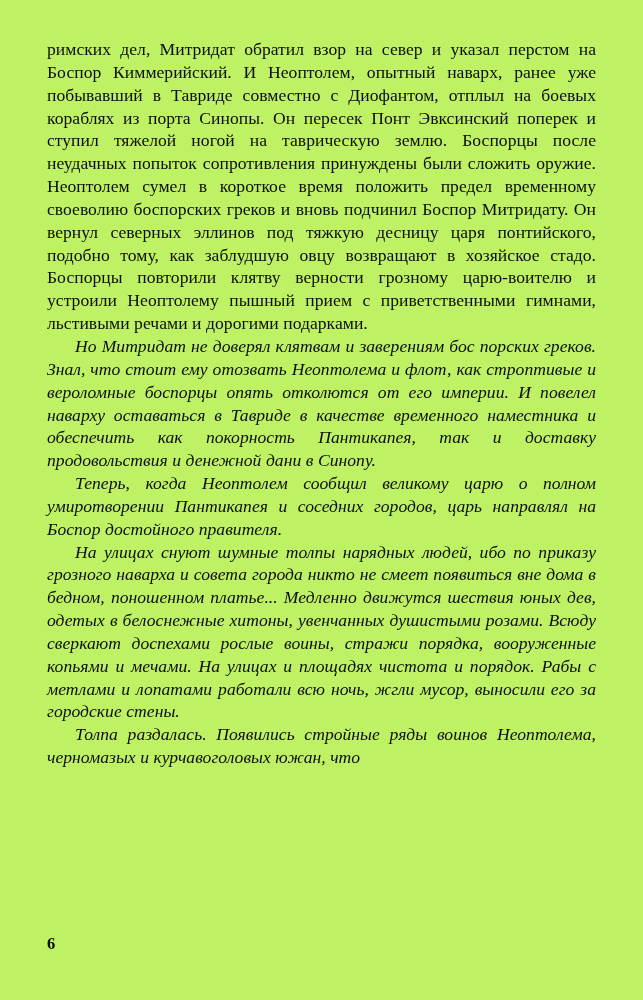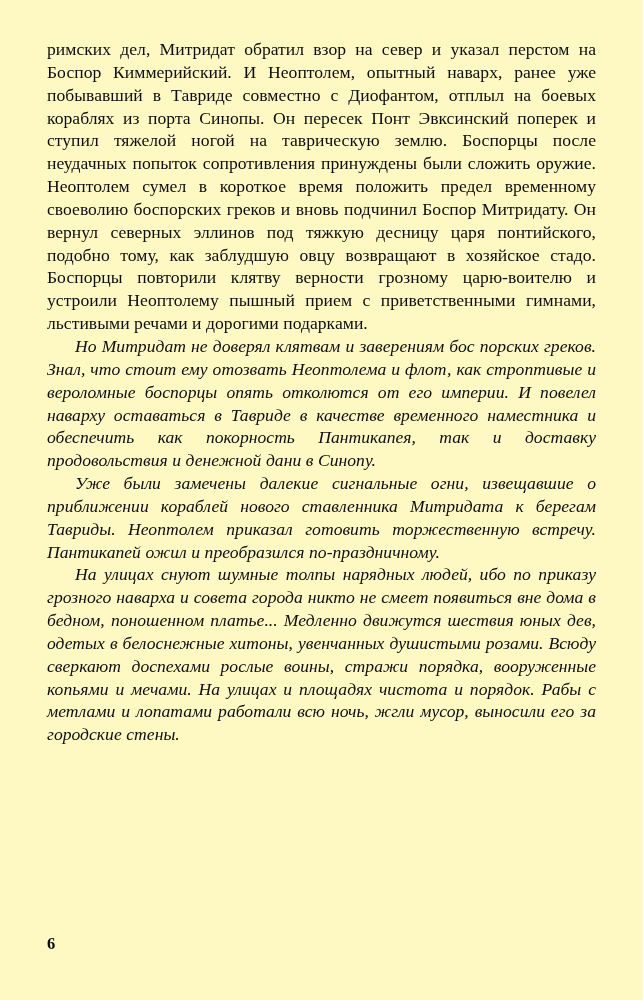--- a/index.html
+++ b/index.html
@@ -16,21 +16,21 @@
     color: #0d0d0d;
     position: relative;
   }
 
   .page {
     position: absolute;
     left: 0;
     top: 0;
     width: 643px;
     height: 1000px;
-    background: #fef9c3;
+    background: #bef264;
   }
 
   .text-block {
     position: absolute;
     left: 47px;
     top: 38px;
     width: 549px;
   }
 
   .para {
@@ -65,19 +65,20 @@
   }
 </style>
 </head>
 <body>
 
 <div class="page">
 
   <div class="text-block">
     <p class="para">римских дел, Митридат обратил взор на север и указал перстом на Боспор Киммерийский. И Неоптолем, опытный наварх, ранее уже побывавший в Тавриде совместно с Диофантом, отплыл на боевых кораблях из порта Синопы. Он пересек Понт Эвксинский поперек и ступил тяжелой ногой на таврическую землю. Боспорцы после неудачных попыток сопротивления принуждены были сложить оружие. Неоптолем сумел в короткое время положить предел временному своеволию боспорских греков и вновь подчинил Боспор Митридату. Он вернул северных эллинов под тяжкую десницу царя понтийского, подобно тому, как заблудшую овцу возвращают в хозяйское стадо. Боспорцы повторили клятву верности грозному царю-воителю и устроили Неоптолему пышный прием с приветственными гимнами, льстивыми речами и дорогими подарками.</p>
     <p class="para indent">Но Митридат не доверял клятвам и заверениям бос порских греков. Знал, что стоит ему отозвать Неоптолема и флот, как строптивые и вероломные боспорцы опять отколются от его империи. И повелел наварху оставаться в Тавриде в качестве временного наместника и обеспечить как покорность Пантикапея, так и доставку продовольствия и денежной дани в Синопу.</p>
-    <p class="para indent">Уже были замечены далекие сигнальные огни, извещавшие о приближении кораблей нового ставленника Митридата к берегам Тавриды. Неоптолем приказал готовить торжественную встречу. Пантикапей ожил и преобразился по-праздничному.</p>
+    <p class="para indent">Теперь, когда Неоптолем сообщил великому царю о полном умиротворении Пантикапея и соседних городов, царь направлял на Боспор достойного правителя.</p>
     <p class="para indent">На улицах снуют шумные толпы нарядных людей, ибо по приказу грозного наварха и совета города никто не смеет появиться вне дома в бедном, поношенном платье... Медленно движутся шествия юных дев, одетых в белоснежные хитоны, увенчанных душистыми розами. Всюду сверкают доспехами рослые воины, стражи порядка, вооруженные копьями и мечами. На улицах и площадях чистота и порядок. Рабы с метлами и лопатами работали всю ночь, жгли мусор, выносили его за городские стены.</p>
+    <p class="para indent">Толпа раздалась. Появились стройные ряды воинов Неоптолема, черномазых и курчавоголовых южан, что</p>
   </div>
 
   <div class="folio">6</div>
 
 </div>
 
 </body></html>

